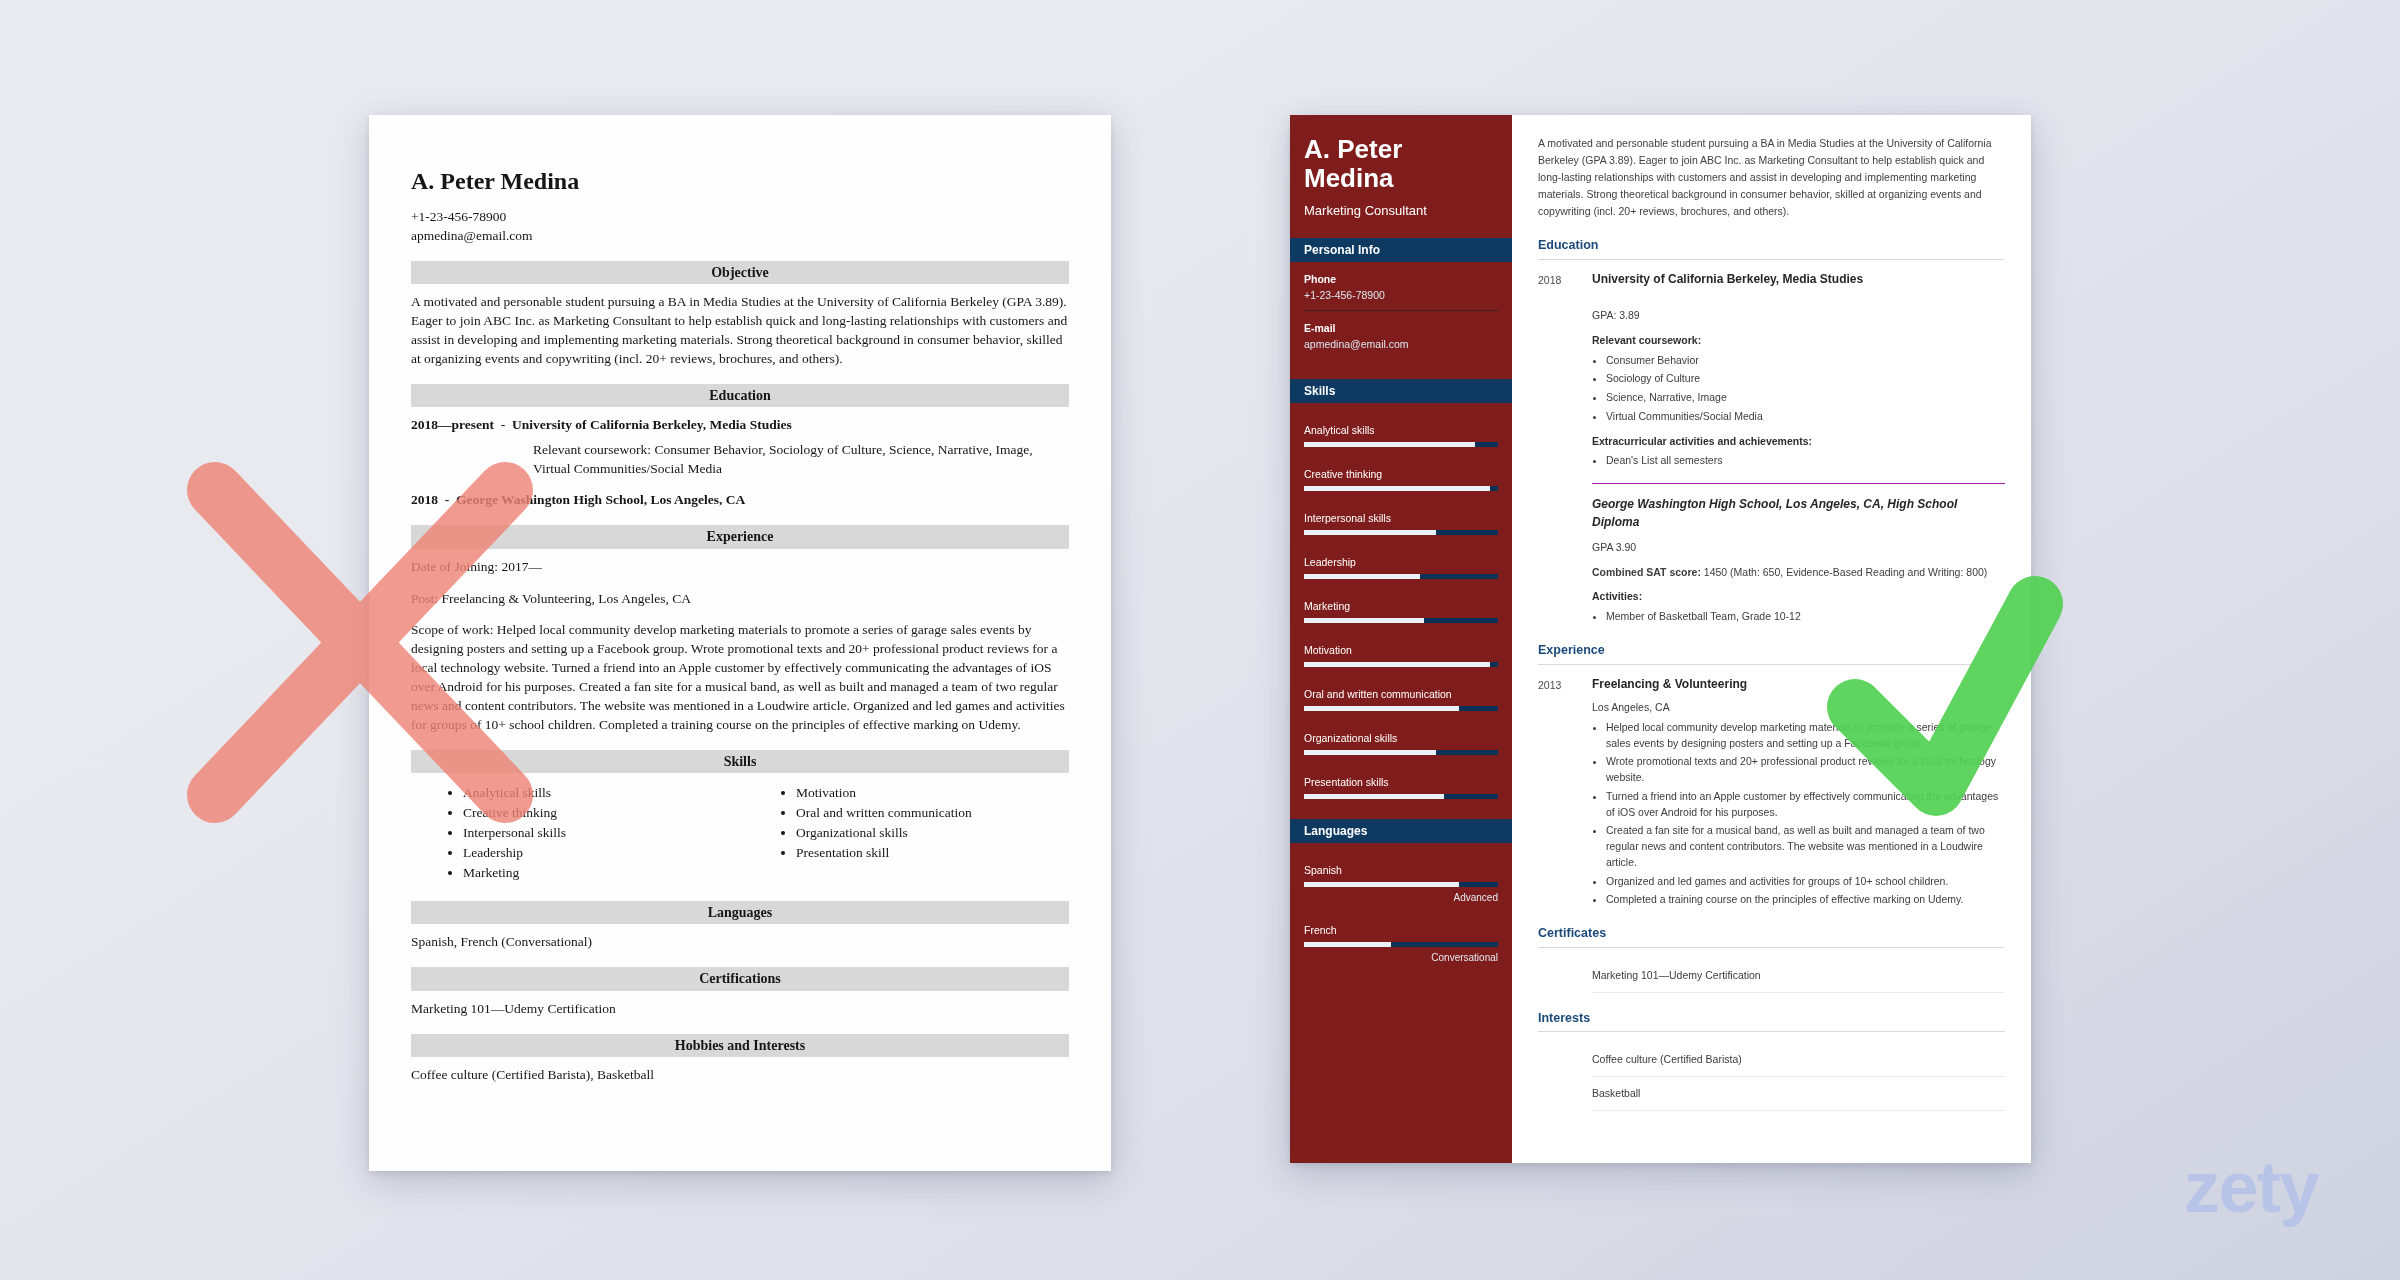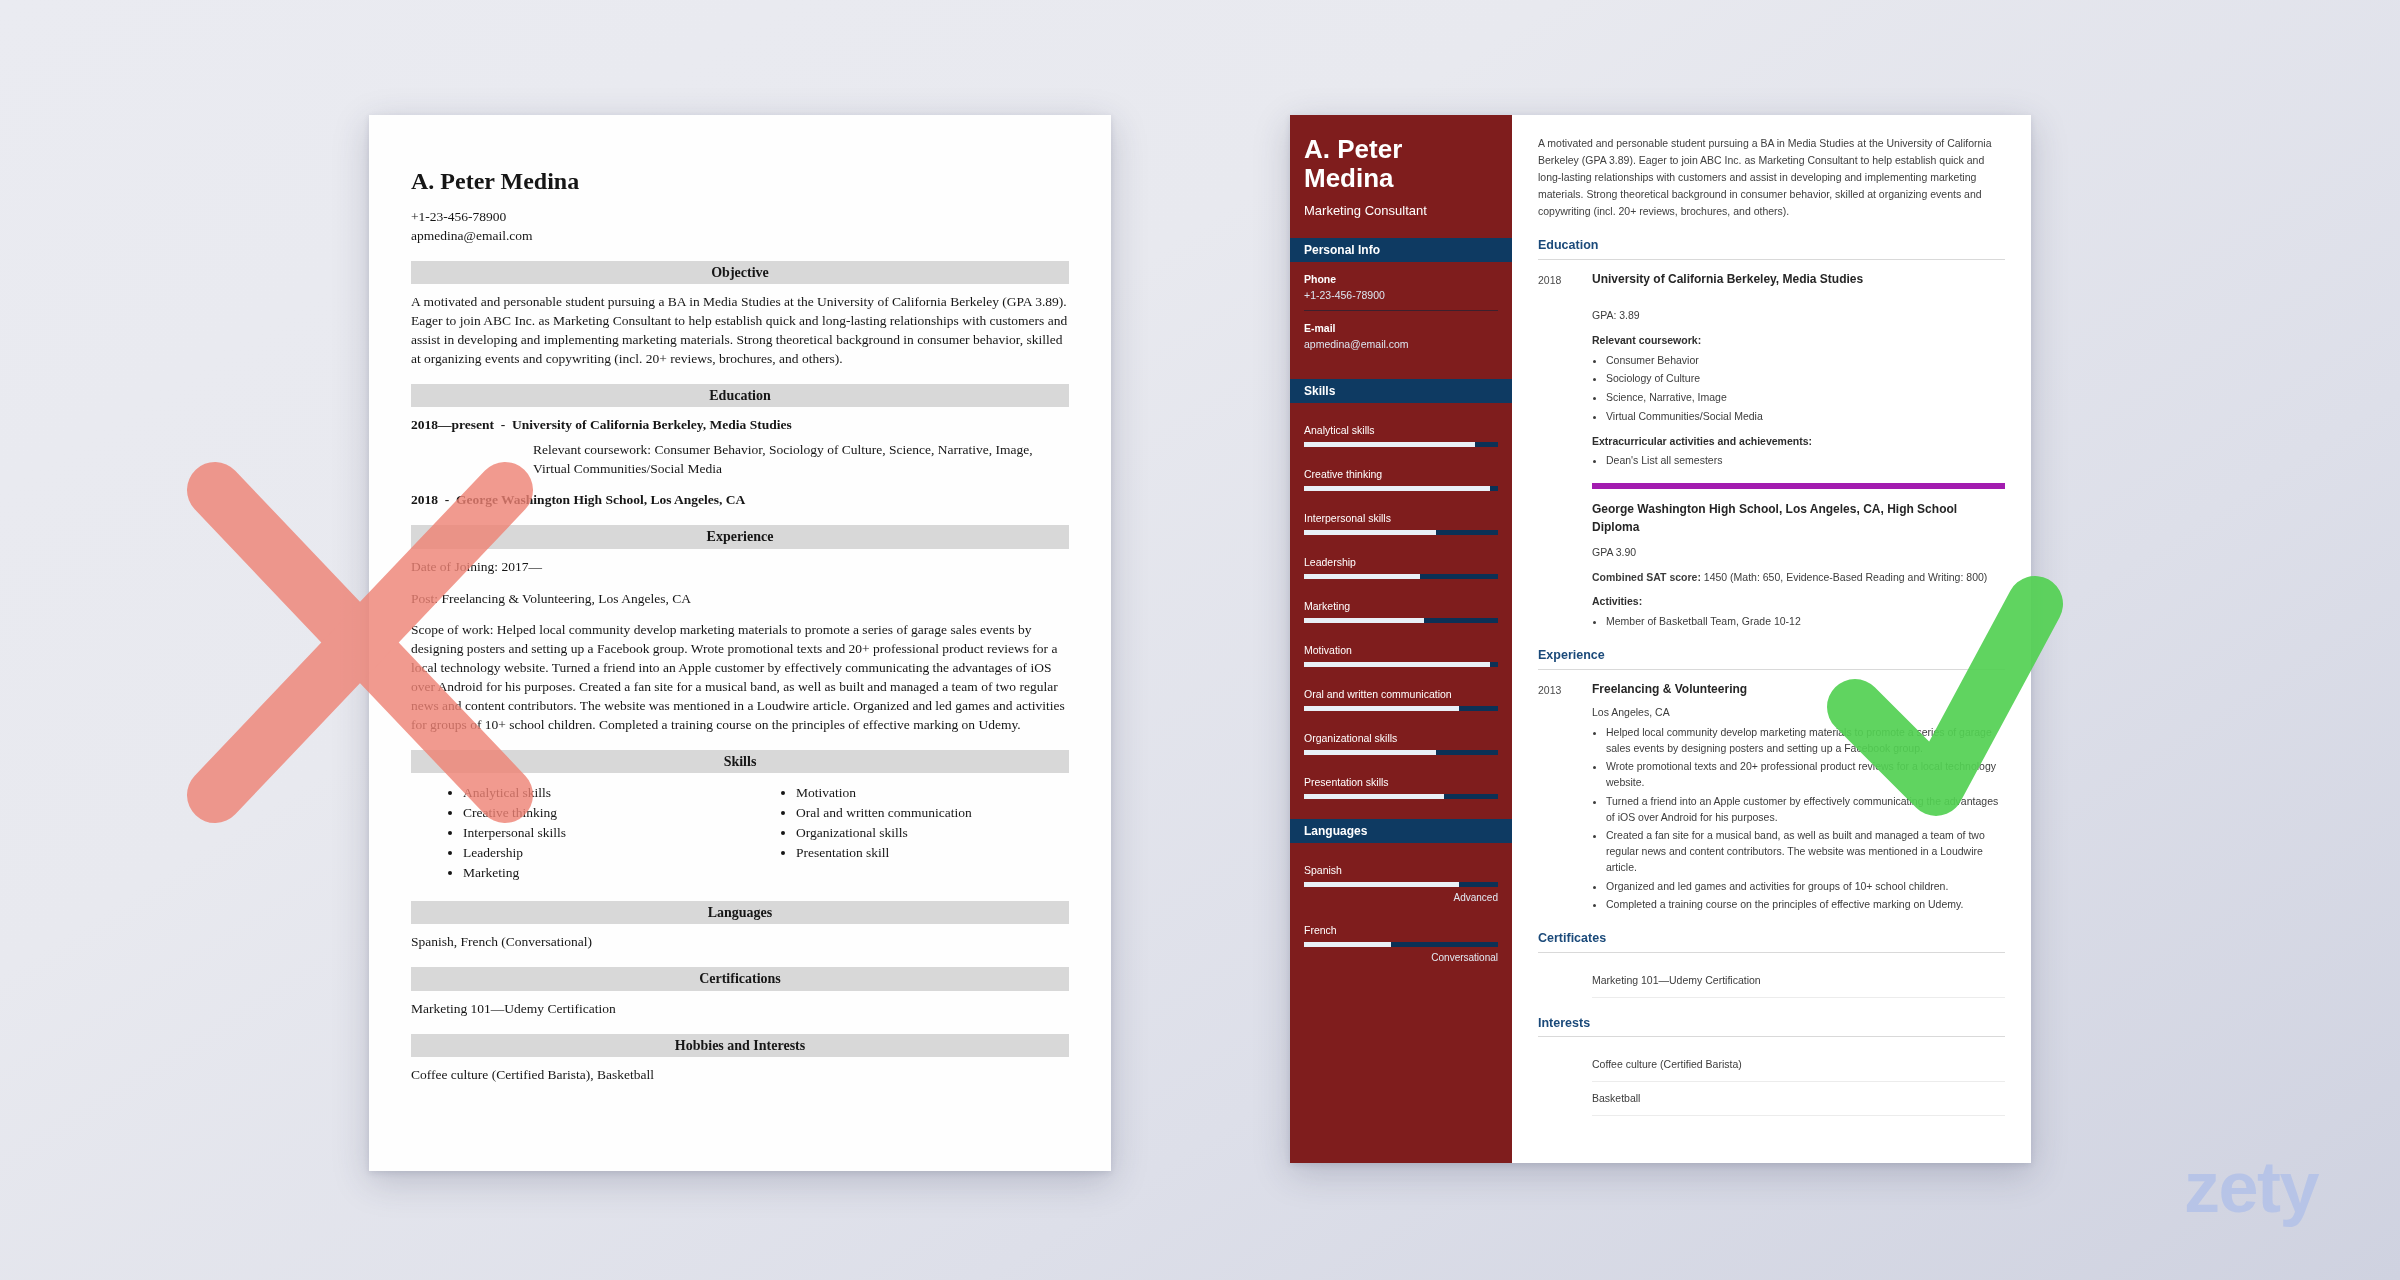--- a/index.html
+++ b/index.html
@@ -52,21 +52,21 @@
   .sb-fill { height:5px; background:#e9f0f7; }
   .sb-prof { font-size:10px; text-align:right; margin-top:5px; color:#e2eaf3; }
 
   .gm { flex:1; background:#fff; padding:20px 26px; color:#3c3c3c; font-size:10.5px; line-height:1.5; min-width:0; }
   .gm-summary { line-height:1.62; color:#404040; }
   .gm-h { color:#1b4a7a; font-weight:bold; font-size:12.5px; margin-top:16px; padding-bottom:4px; border-bottom:1px solid #d9d9d9; }
   .gm-entry { display:flex; margin-top:11px; }
   .gm-year { flex:0 0 54px; color:#4a4a4a; padding-top:2px; }
   .gm-body { flex:1; min-width:0; }
   .gm-title { font-weight:bold; font-size:12px; color:#262626; line-height:1.45; }
-  .gm-title2 { margin-top:14px; padding-top:12px; border-top:6px solid #a21caf; }
+  .gm-title2 { margin-top:14px; padding-top:12px; border-top:1px solid #a21caf;font-style:italic; }
   .gm-line { margin-top:9px; }
   .gm-gpa { margin-top:20px; }
   .gm-bold { font-weight:bold; color:#2e2e2e; }
   .gm-ul { list-style:disc; margin:4px 0 0; padding-left:14px; }
   .gm-ul li { margin-top:3px; }
   .gm-loc { margin-top:7px; }
   .gm-rowline { padding-bottom:8px; border-bottom:1px solid #ececec; margin-top:9px; }
 
   
   .overlay { position:absolute; pointer-events:none; }

